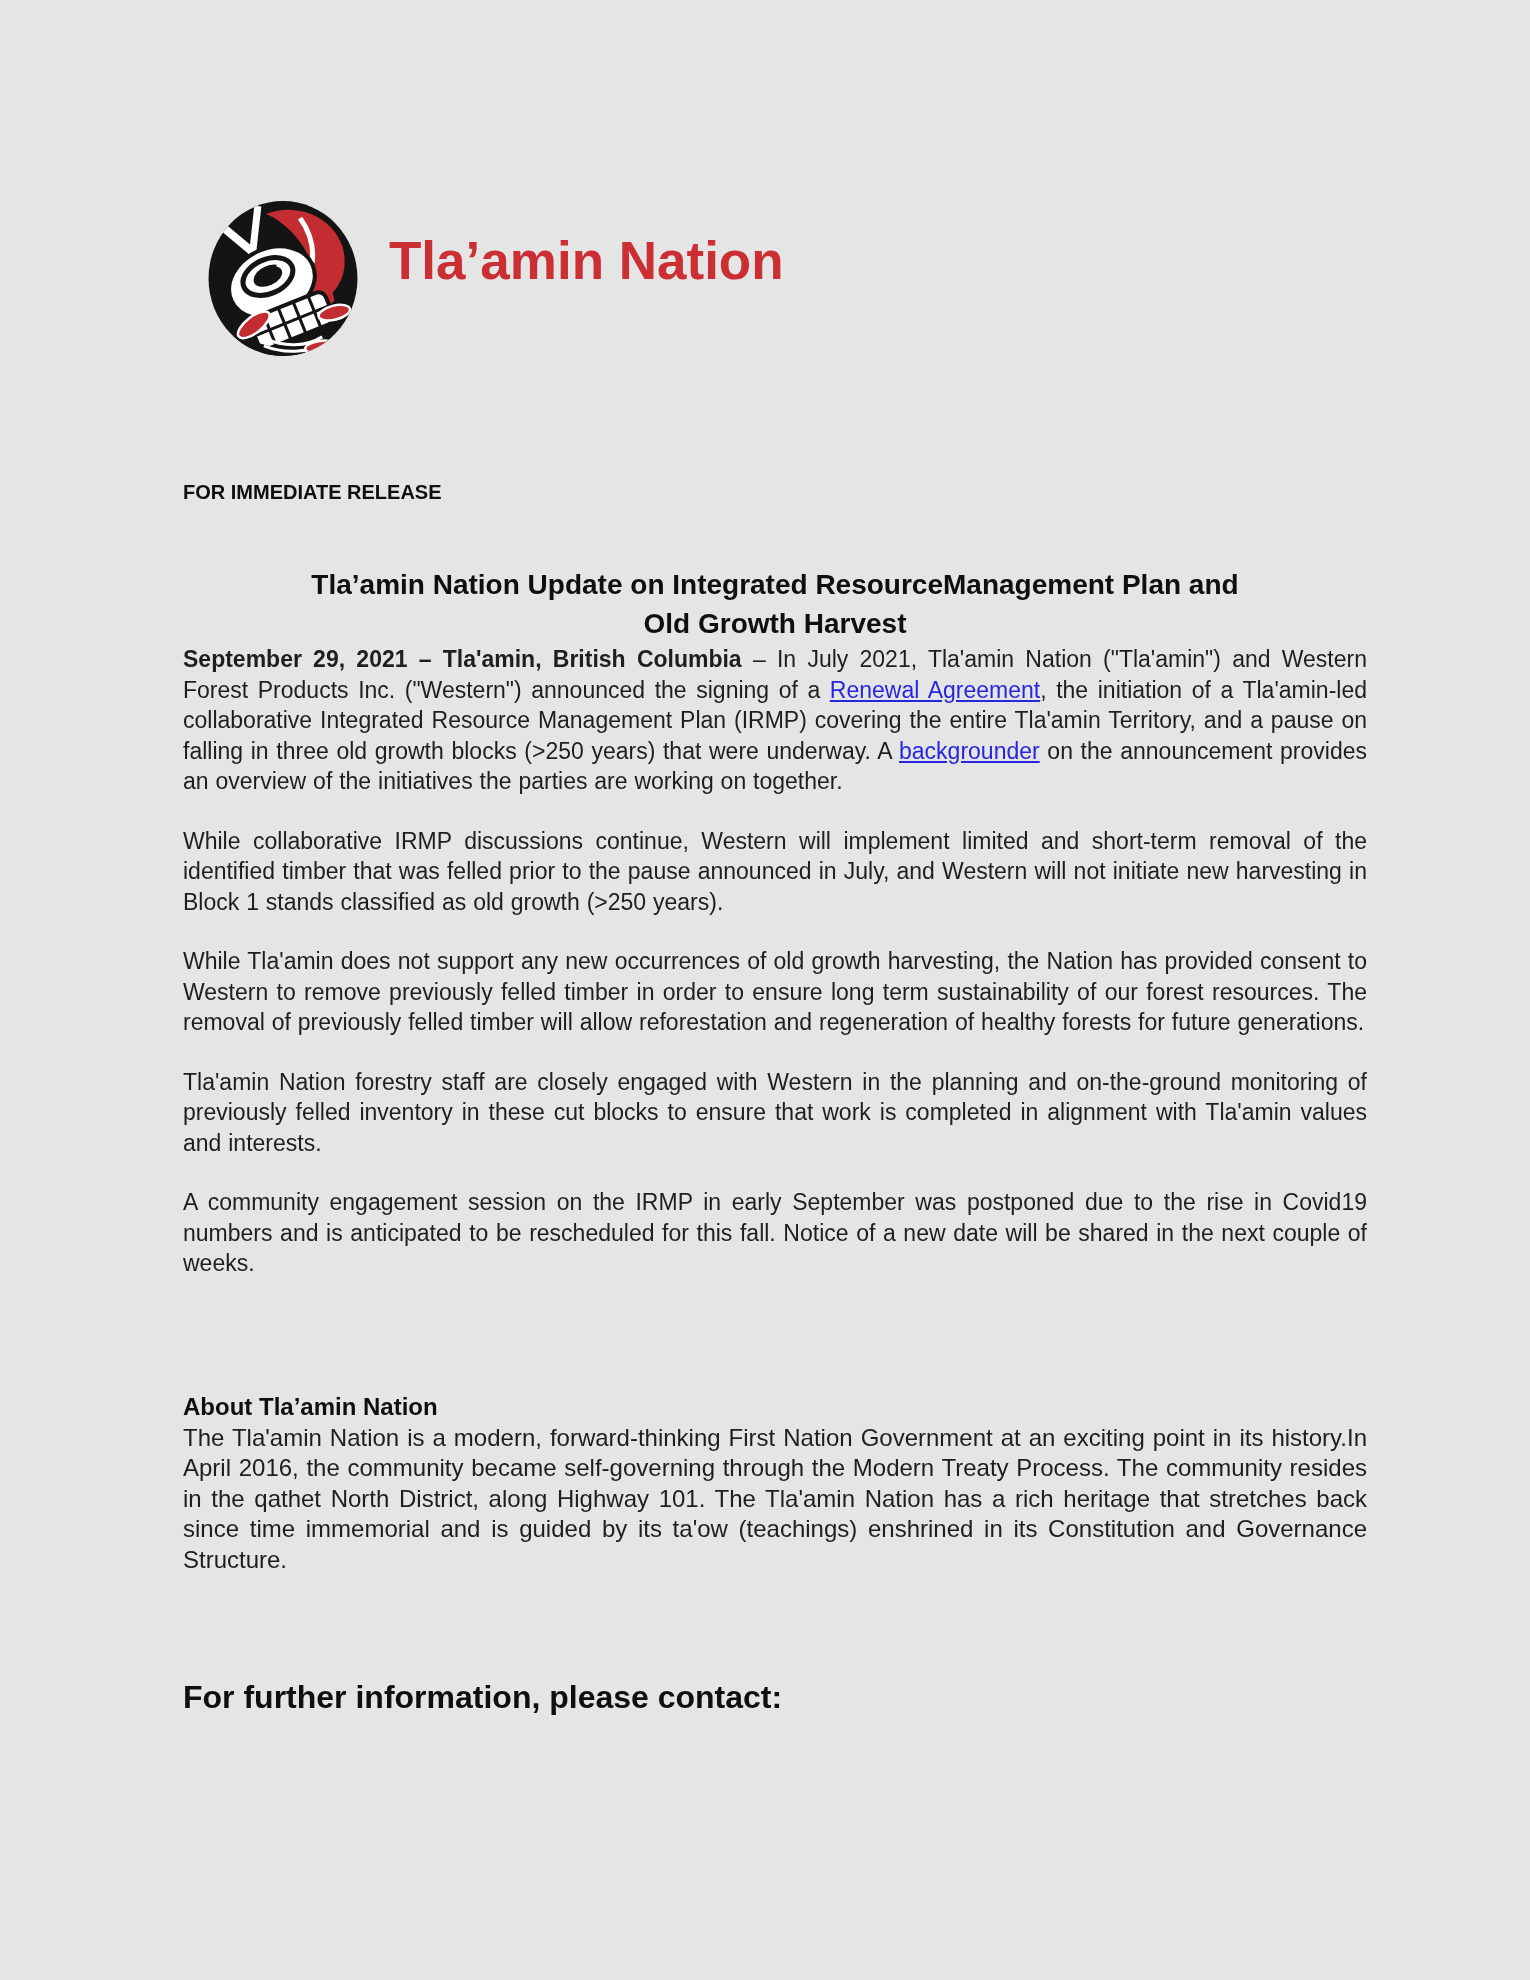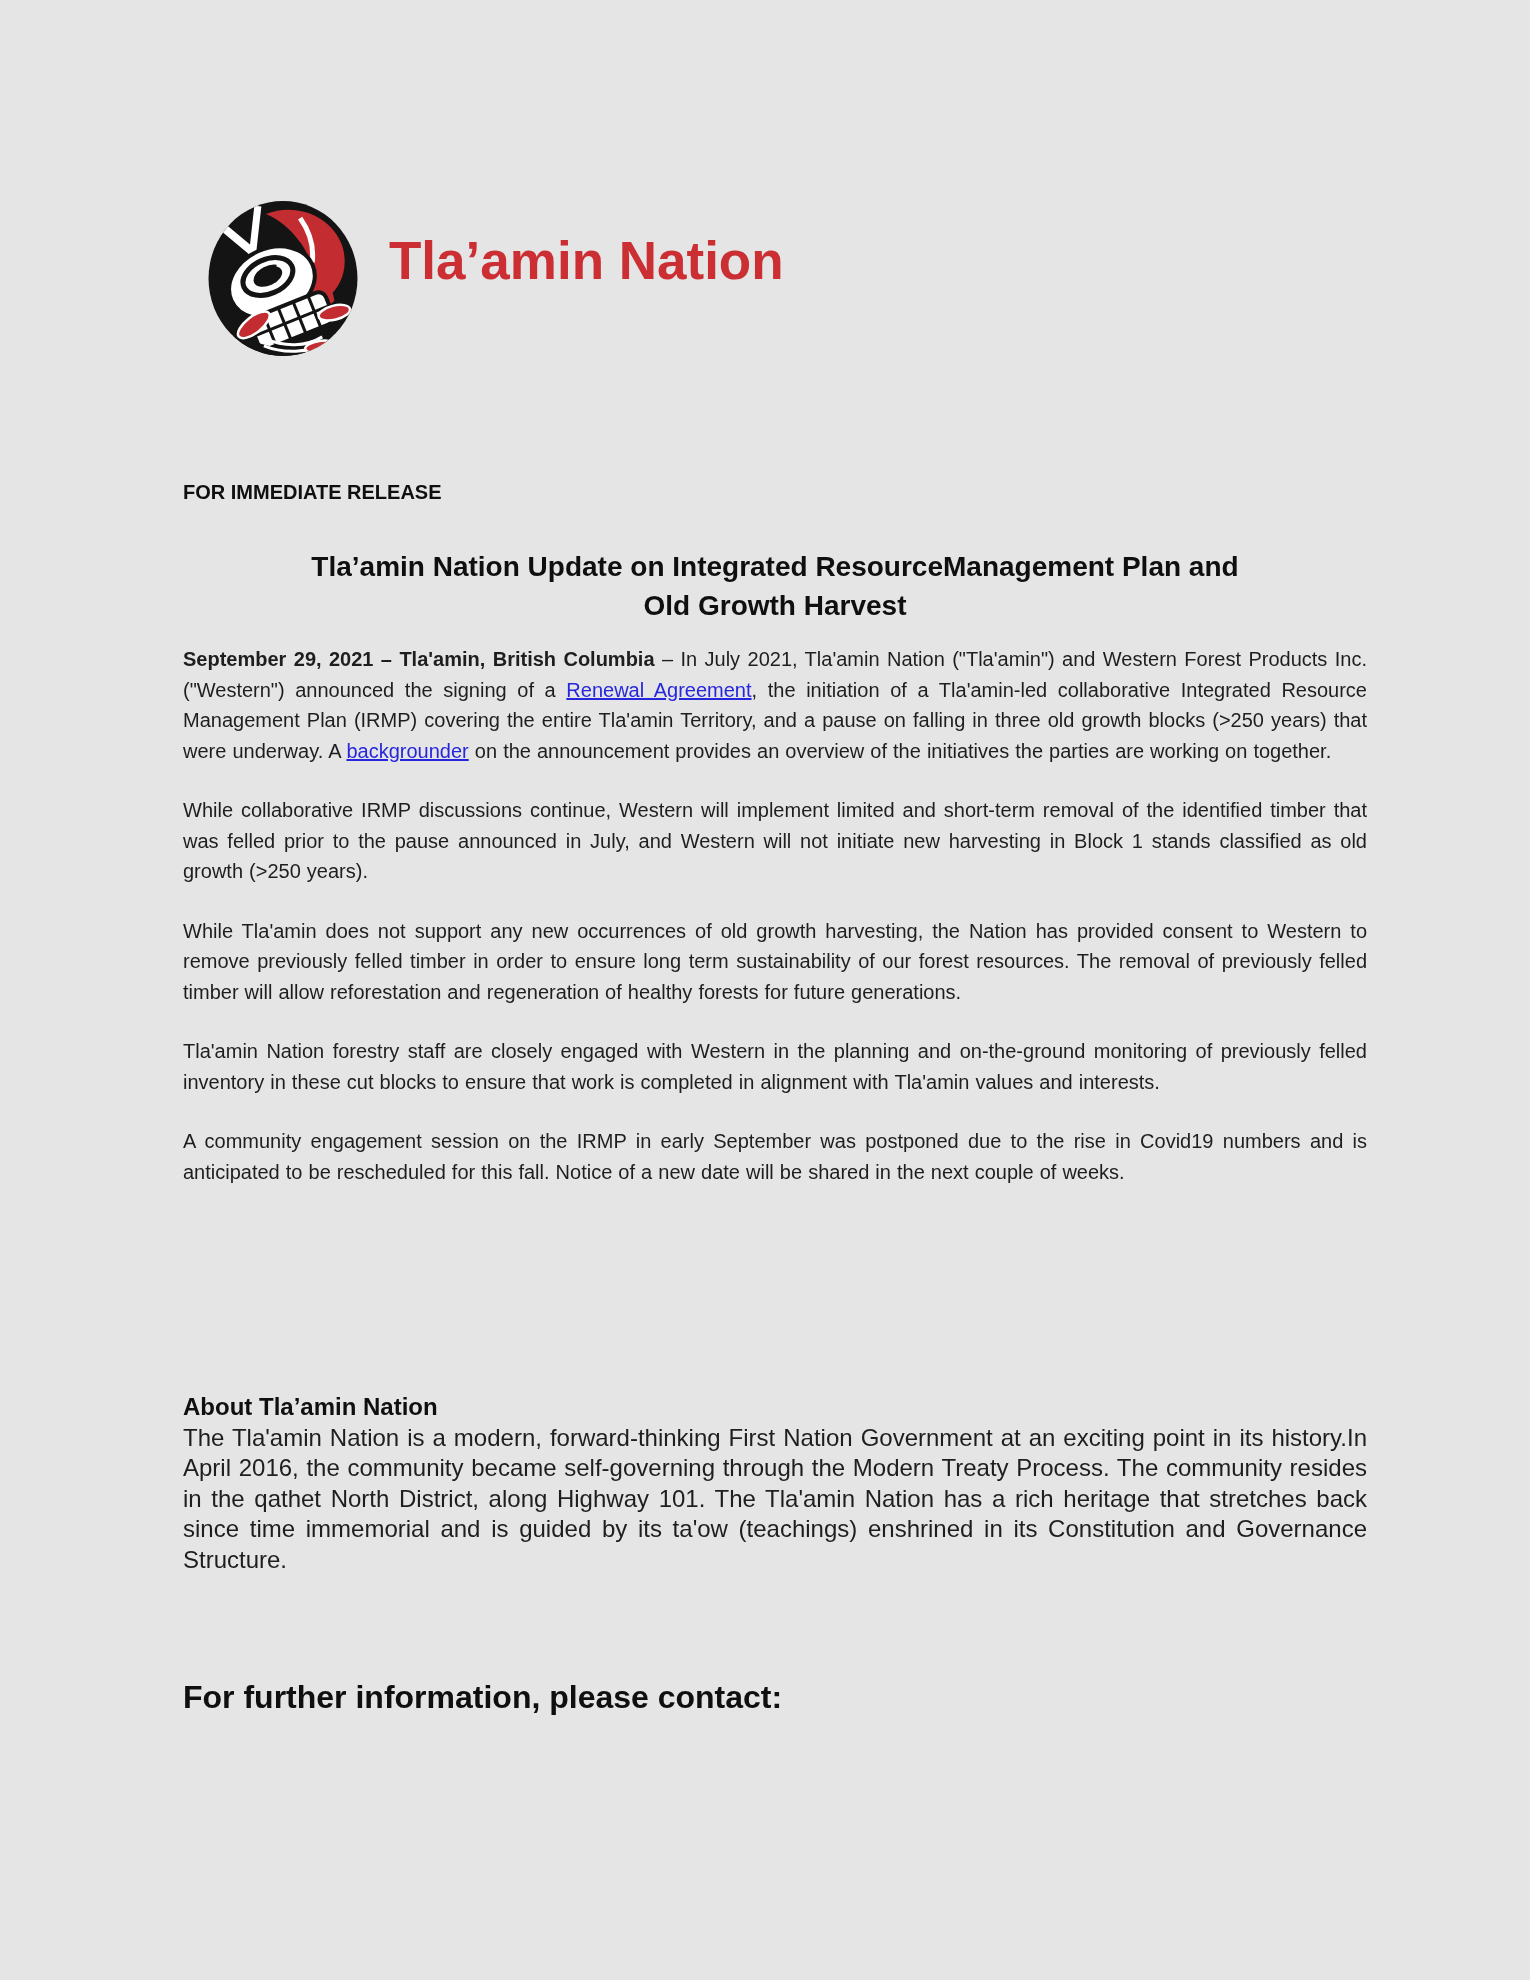--- a/index.html
+++ b/index.html
@@ -9,25 +9,25 @@
   }
   
   .letterhead{position:absolute;top:200px;left:207px;display:flex;align-items:flex-start;}
   .logo-svg{width:152px;height:157px;display:block;}
   .wordmark-block{margin-left:30px;margin-top:34px;}
   .wordmark{color:#cb2f34;font-size:53px;font-weight:bold;line-height:1;white-space:nowrap;}
   .wordmark-sub{margin-top:10px;text-align:right;font-size:31px;color:#3c3c3c;
     letter-spacing:0.5px;line-height:1;font-family:"DejaVu Sans",sans-serif;white-space:nowrap;}
   
   .release{position:absolute;top:481px;left:183px;font-weight:bold;font-size:20px;color:#0f0f0f;white-space:nowrap;}
-  .doc-title{position:absolute;top:547px;left:183px;width:1184px;margin:0;text-align:center;
+  .doc-title{position:absolute;top:565px;left:183px;width:1184px;margin:0;text-align:center;
     font-weight:bold;font-size:28px;line-height:39px;color:#0f0f0f;}
   
   .body-copy{position:absolute;top:644px;left:183px;width:1184px;
-    font-size:20px;line-height:30.5px;text-align:justify;color:#1e1e1e;word-spacing:0.5px;}
+    font-size:23px;line-height:30.5px;text-align:justify;color:#1e1e1e;word-spacing:0.5px;}
   .body-copy p{margin:0 0 29px 0;}
   .b{font-weight:bold;}
   a.doc-link{color:#2626dd;text-decoration:underline;cursor:pointer;}
   a.mail-link{color:#2380be;text-decoration:underline;cursor:pointer;}
   
   .about{position:absolute;top:1392px;left:183px;width:1184px;font-size:24px;line-height:30.5px;color:#1e1e1e;}
   .about-heading{margin:0;font-size:24px;font-weight:bold;line-height:30.5px;color:#0f0f0f;}
   .about p{margin:0;text-align:justify;word-spacing:0.5px;}
   
   .contact{position:absolute;top:1682px;left:183px;width:1184px;font-size:32px;line-height:30.5px;color:#1e1e1e;}

